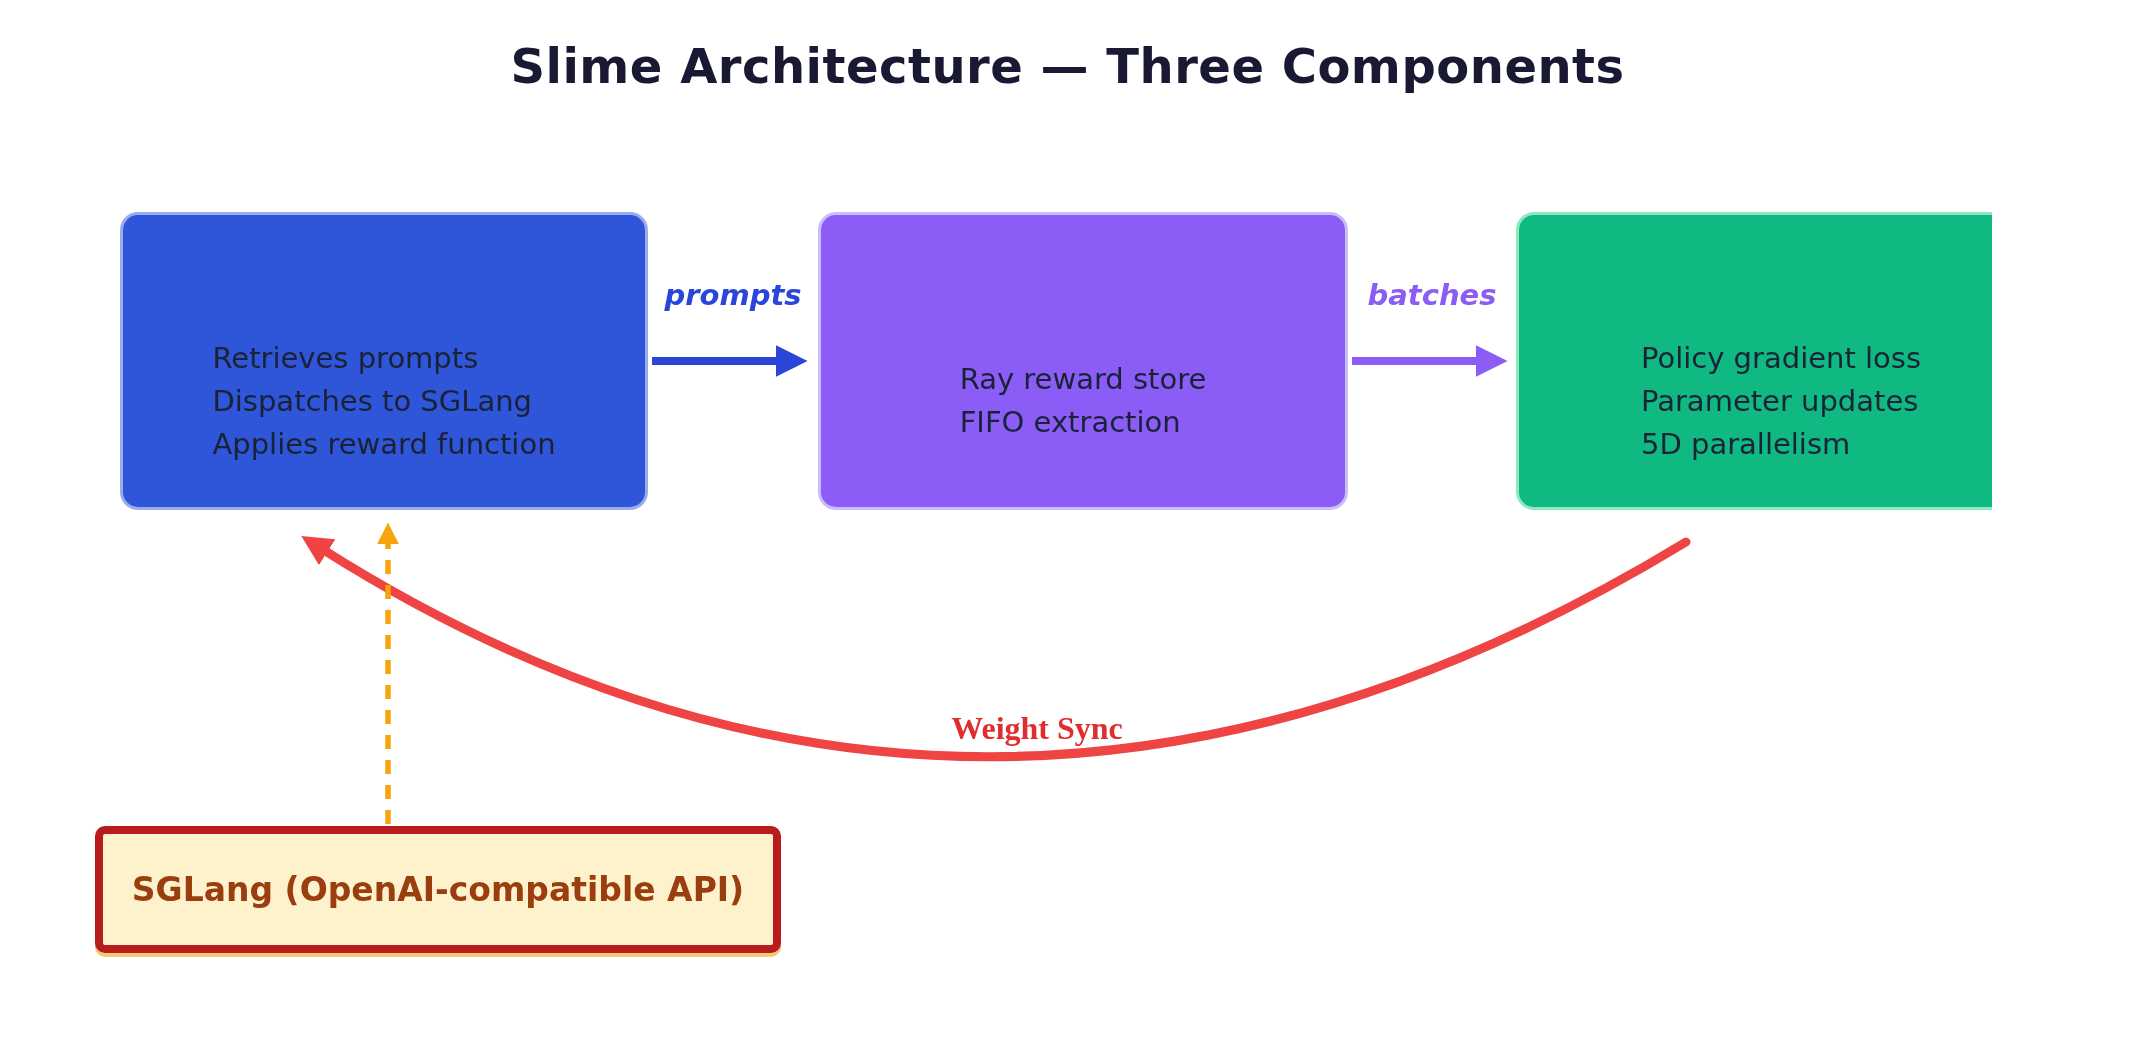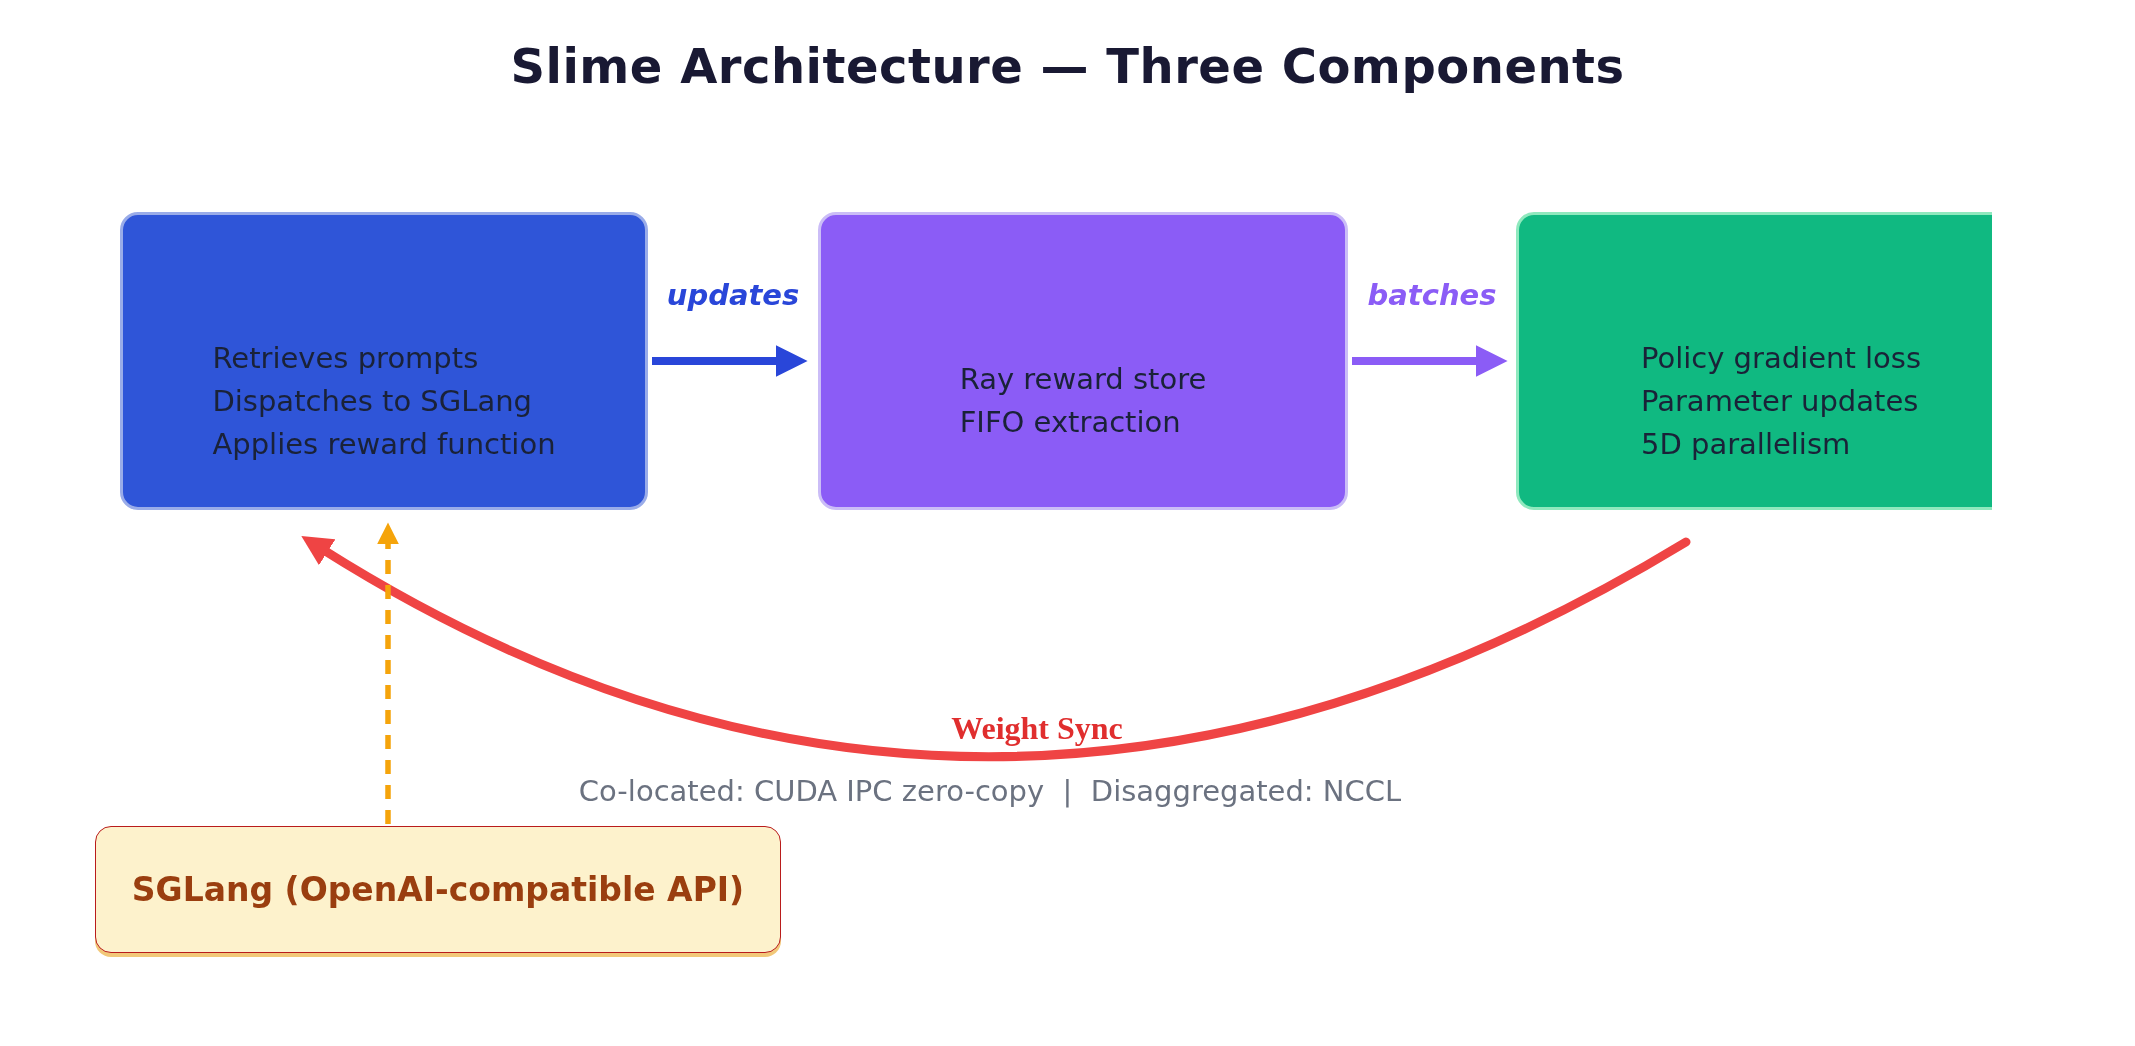--- a/index.html
+++ b/index.html
@@ -28,21 +28,21 @@
   .weight-sync{
     position:absolute;left:1037px;top:710px;transform:translateX(-50%);
     font-size:32px;font-weight:bold;color:#e02e2e;font-family:Liberation Serif, serif;
   }
   .sync-caption{
     position:absolute;left:990px;top:774px;transform:translateX(-50%);
     font-size:29px;color:#6b7280;white-space:pre;
   }
   .sglang-box{
     position:absolute;left:95px;top:826px;width:686px;height:127px;box-sizing:border-box;
-    background:#fdf2cc;border:1px solid #b91c1c;border-radius:16px;
+    background:#fdf2cc;border:8px solid #b91c1c;border-radius:10px;
     display:flex;align-items:center;justify-content:center;
     box-shadow:0 4px 0 rgba(232,154,11,0.55);
   }
   .sglang-label{font-size:33px;font-weight:bold;color:#9a3e0f;}
   #arrow-layer{position:absolute;left:0;top:0;width:2135px;height:1046px;pointer-events:none;}
 </style>
 </head>
 <body>
 
 <div id="canvas">
@@ -90,23 +90,22 @@
   </div>
 
   <div class="box box-green">
     <div class="box-inner">
       <div>Policy gradient loss</div>
       <div>Parameter updates</div>
       <div>5D parallelism</div>
     </div>
   </div>
 
-  <div class="flow-label label-results">updates</div>
+  <div class="flow-label label-results">prompts</div>
   <div class="flow-label label-batches">batches</div>
 
   <div class="weight-sync">Weight Sync</div>
-  <div class="sync-caption">Co-located: CUDA IPC zero-copy  |  Disaggregated: NCCL</div>
 
   <div class="sglang-box">
     <div class="sglang-label">SGLang (OpenAI-compatible API)</div>
   </div>
 
 </div>
 
 </body></html>

